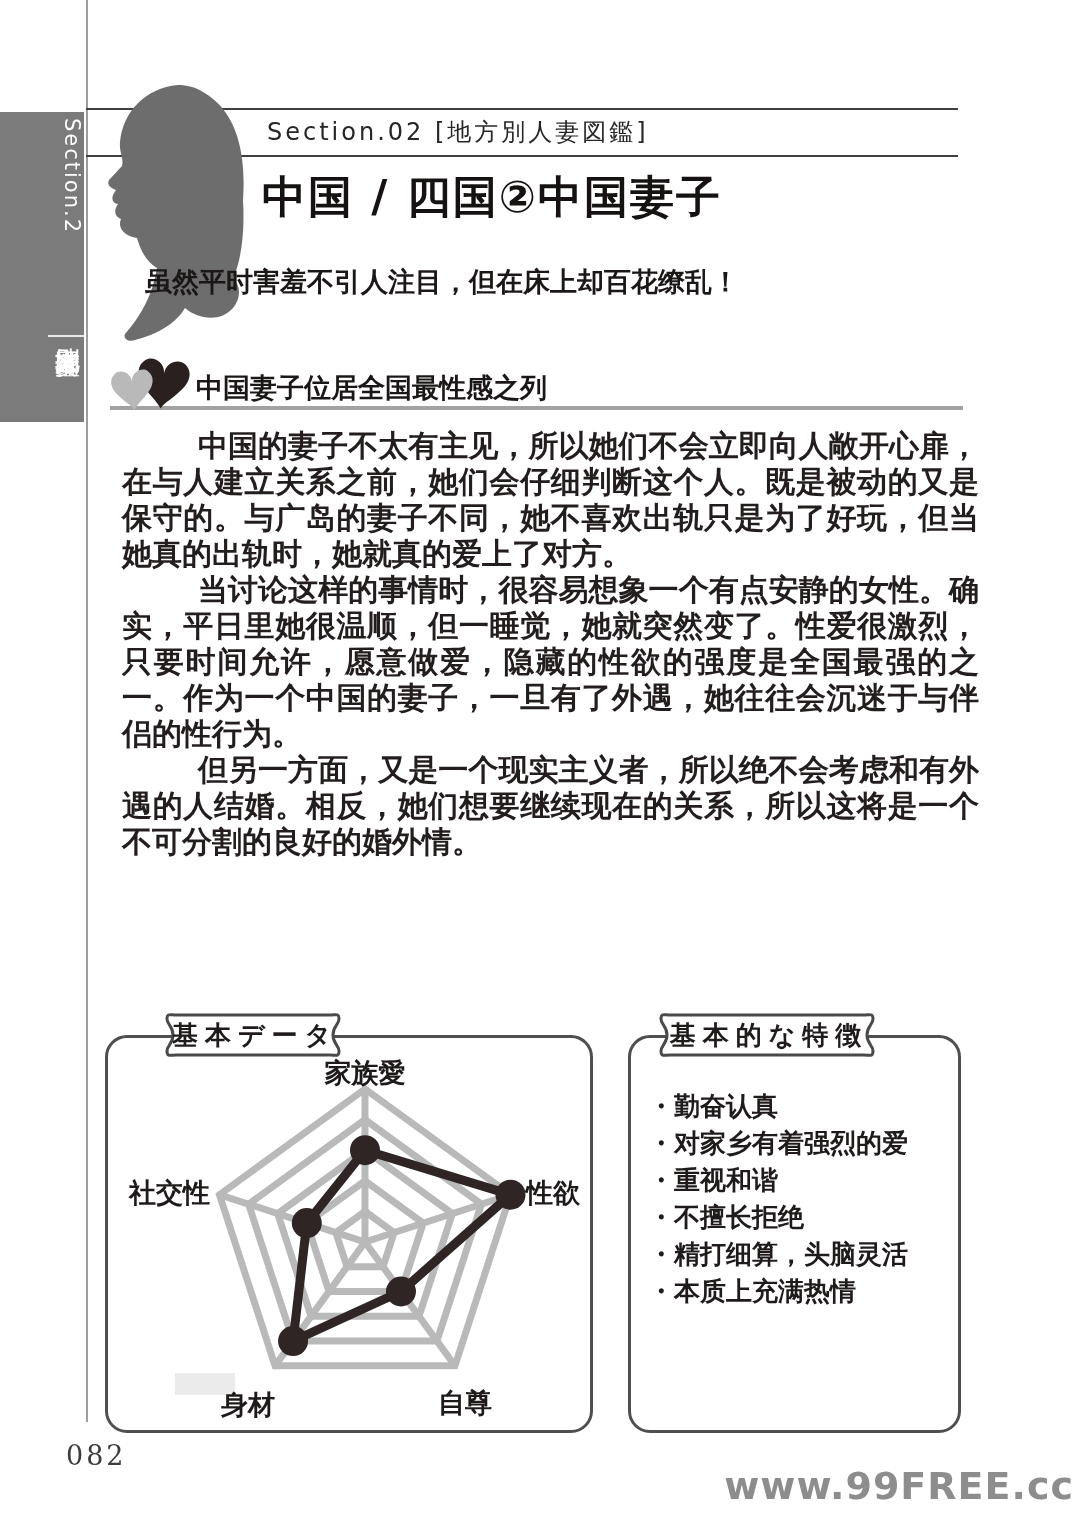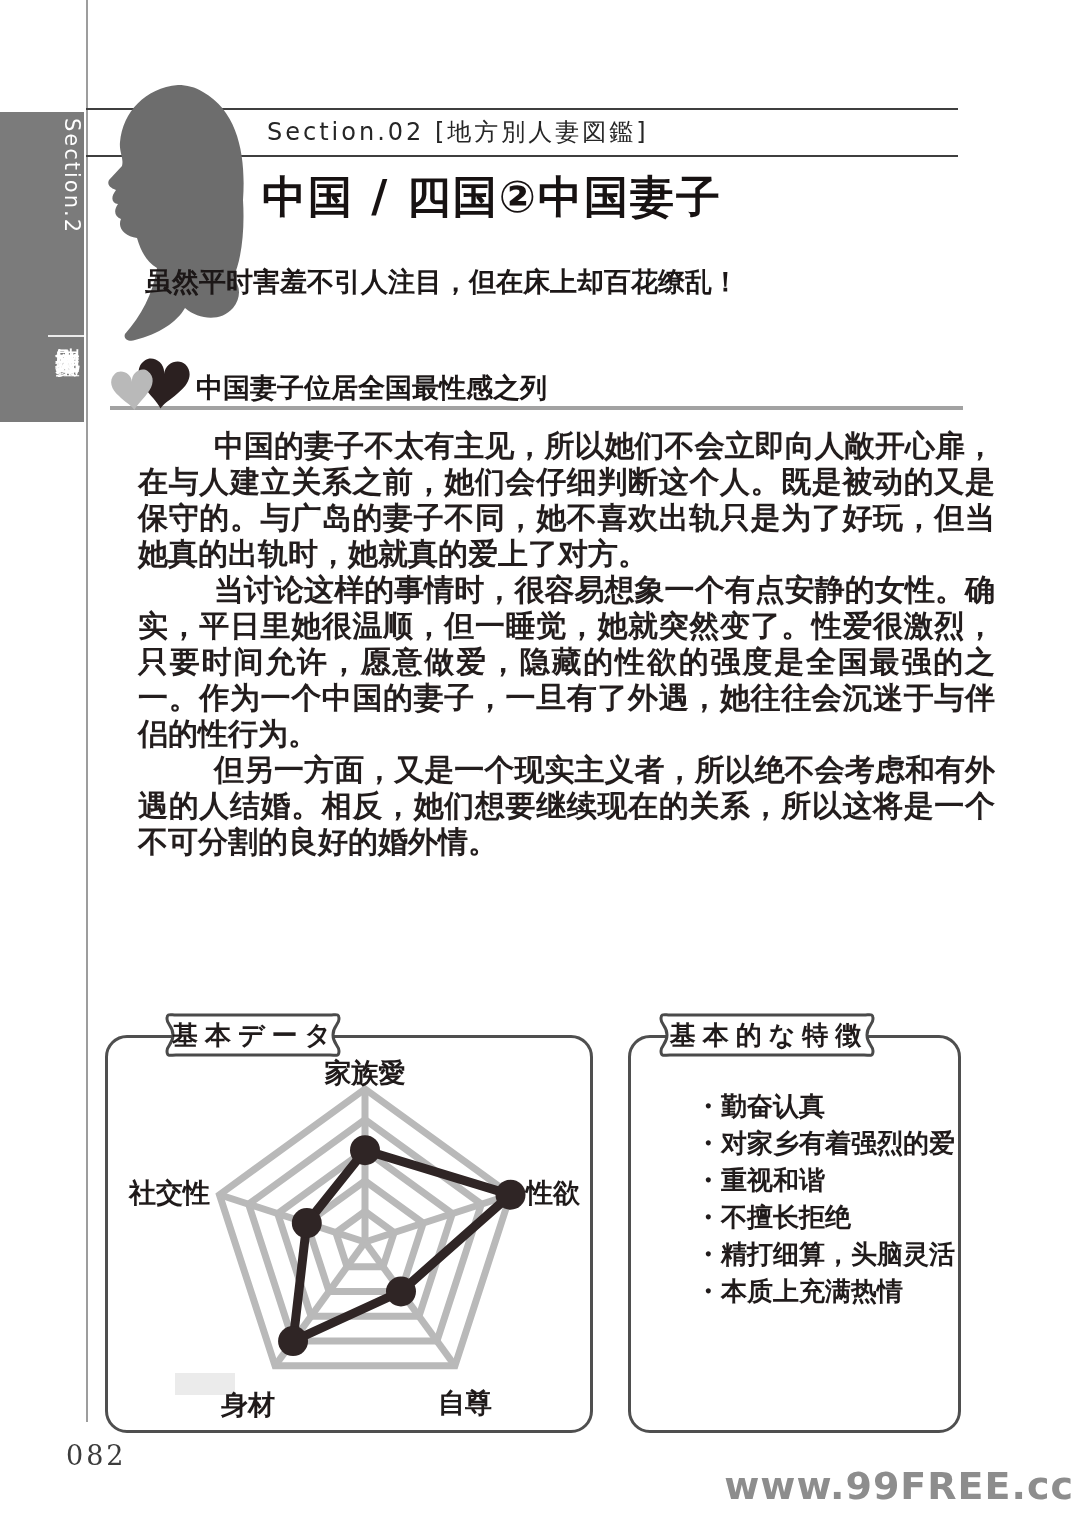--- a/index.html
+++ b/index.html
@@ -31,38 +31,37 @@
 
   
   .sec-underline{left:110px; top:406px; width:853px; height:4px; background:#a2a2a2;}
   .sec-heading{left:196px; top:370px; font-size:27px; font-weight:bold; color:#1c1717;}
 
   
   .bodytext{
     left:122px; top:428px; width:857px;
     font-size:30px; font-weight:bold; line-height:36px; color:#231d1d;
     text-align:justify;
-    margin-left:16px;
   }
   .bodytext p{margin:0; text-indent:76px;}
 
   
   .databox{border:3px solid #4f4f4f; border-radius:22px; background:#fff;}
   .box-radar{left:105px; top:1035px; width:482px; height:392px;}
   .box-feat{left:628px; top:1035px; width:327px; height:392px;}
   .plaque{overflow:visible;}
   .plaque text{
     font-family:"DejaVu Sans", sans-serif; font-size:26px; font-weight:bold; fill:#201b1b;
     letter-spacing:7px; text-anchor:middle;
   }
   .radar-svg{left:108px; top:1038px;}
   .radar-label{font-family:"DejaVu Sans", sans-serif; font-size:27px; font-weight:bold; fill:#1f1a1a;}
   .label-hl{left:175px; top:1373px; width:60px; height:22px; background:#ebebeb;}
 
-  .feat-list{left:648px; top:1088px; width:292px; font-size:26px; font-weight:bold; color:#201b1b;margin-left:47px;}
+  .feat-list{left:648px; top:1088px; width:292px; font-size:26px; font-weight:bold; color:#201b1b;}
   .feat-item{line-height:37px; white-space:nowrap;}
 
   
   .pagenum{left:66px; top:1440px; font-family:"DejaVu Serif", serif; font-size:27px; letter-spacing:3px; color:#3c3c3c;text-align:center;}
   .watermark{right:6px; top:1464px; font-size:38px; font-weight:bold; color:#8d8d8d; letter-spacing:1px;}
 </style>
 </head>
 <body>
 
 <div id="page">

